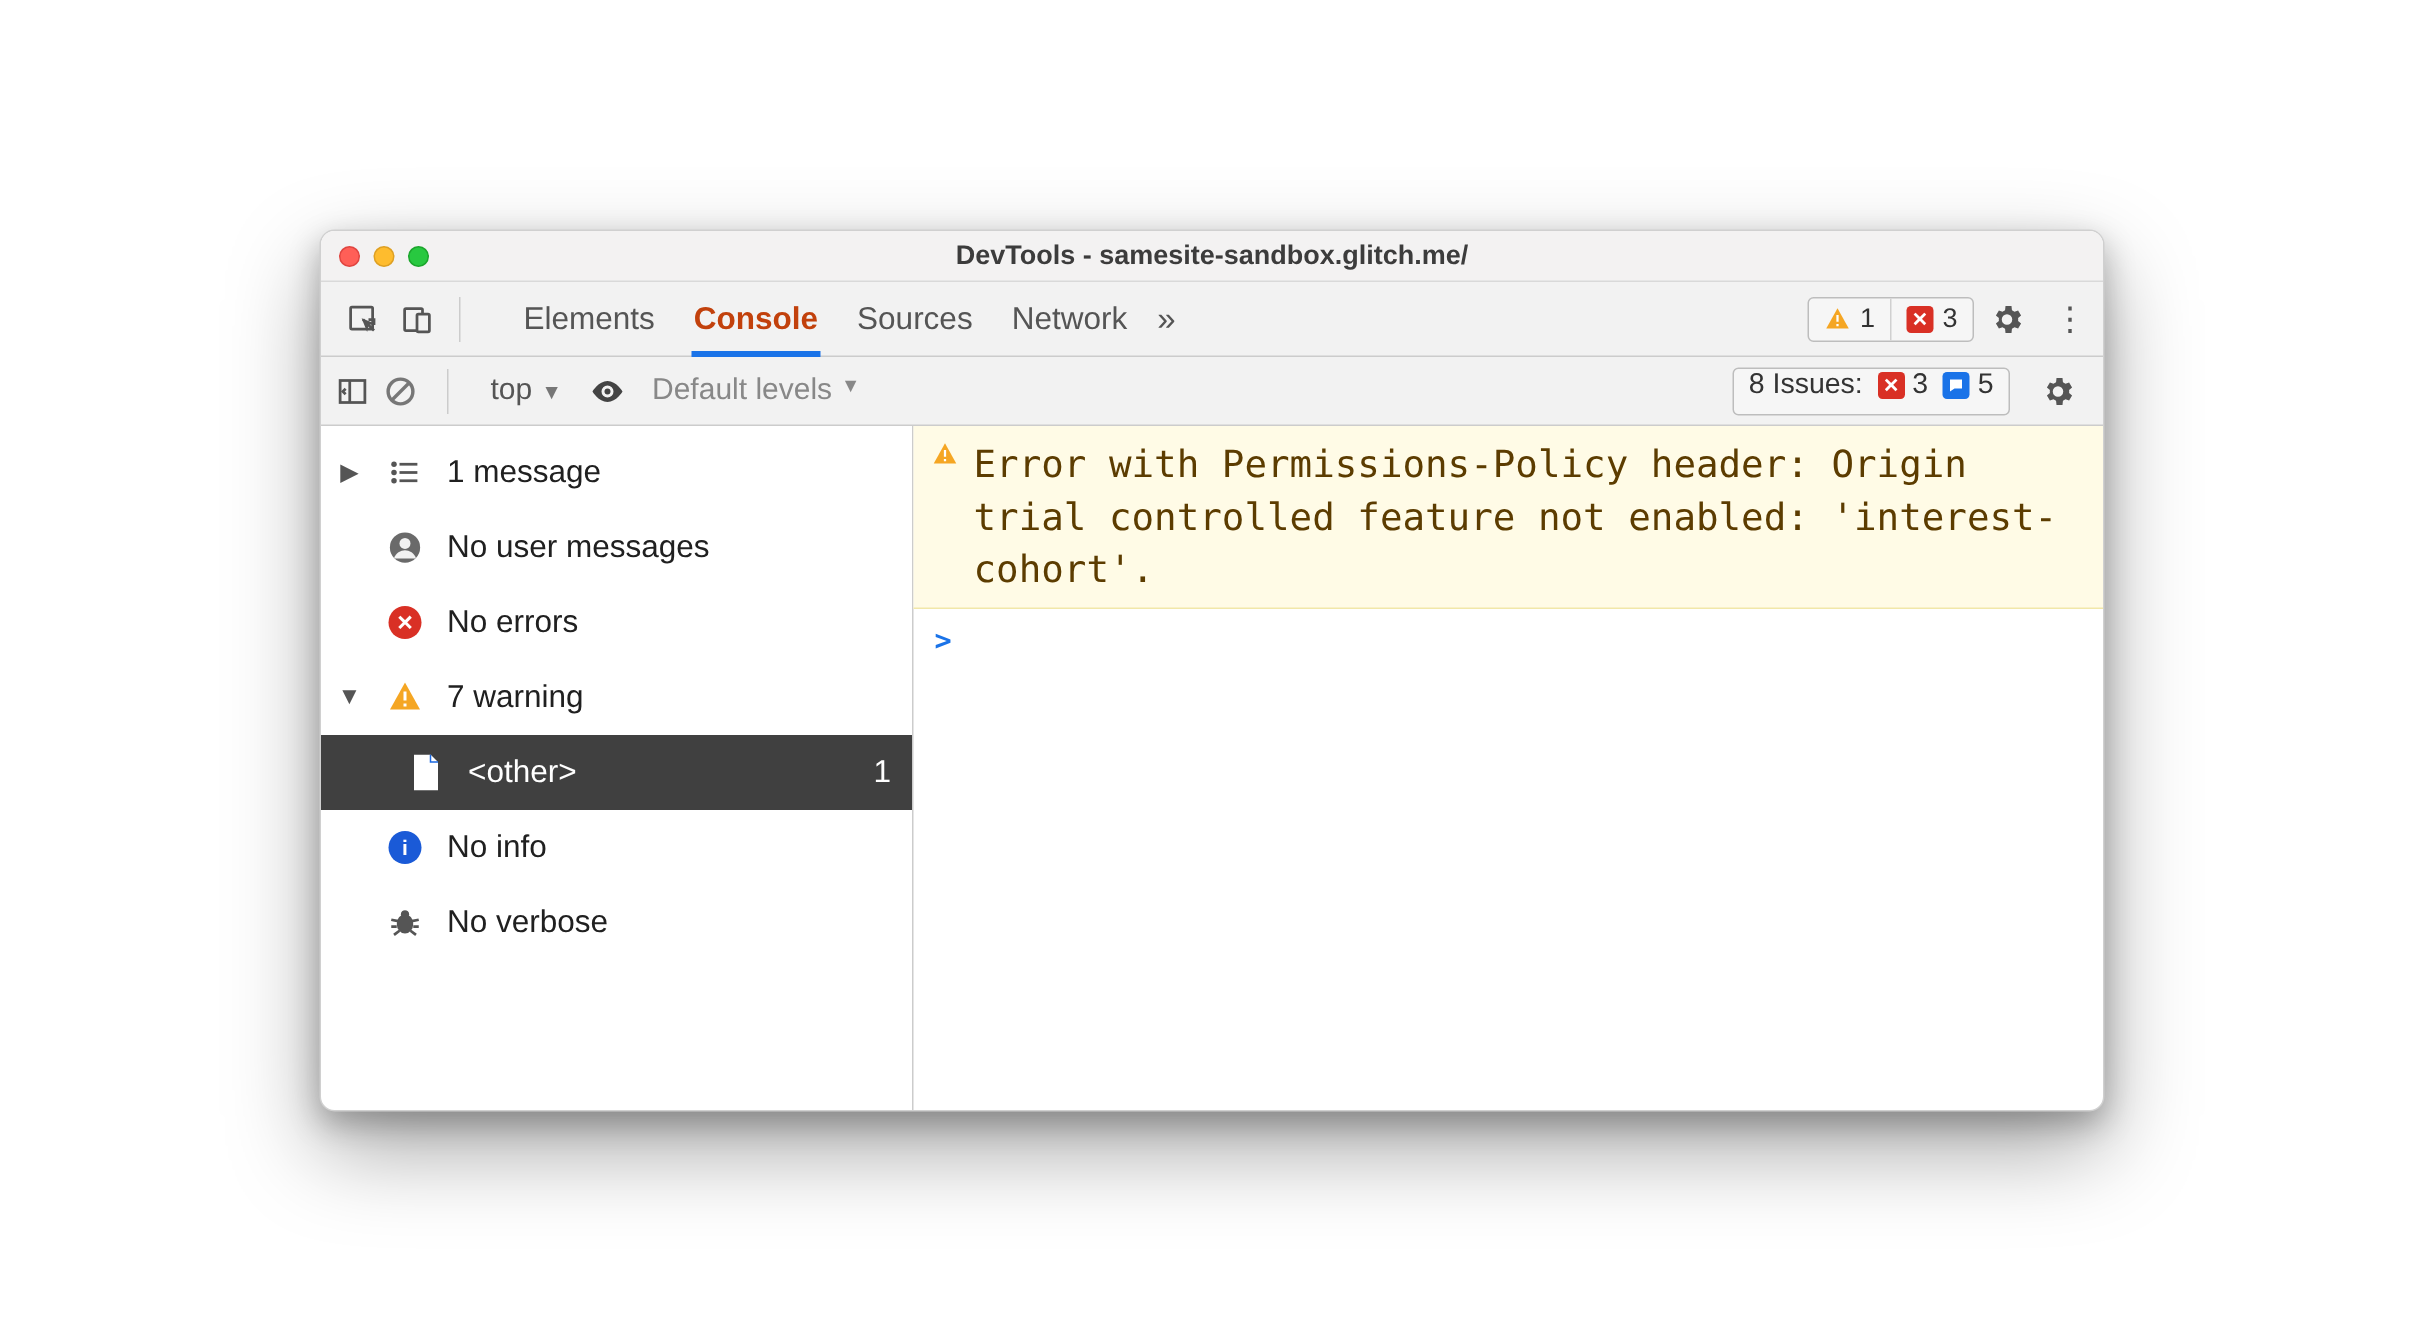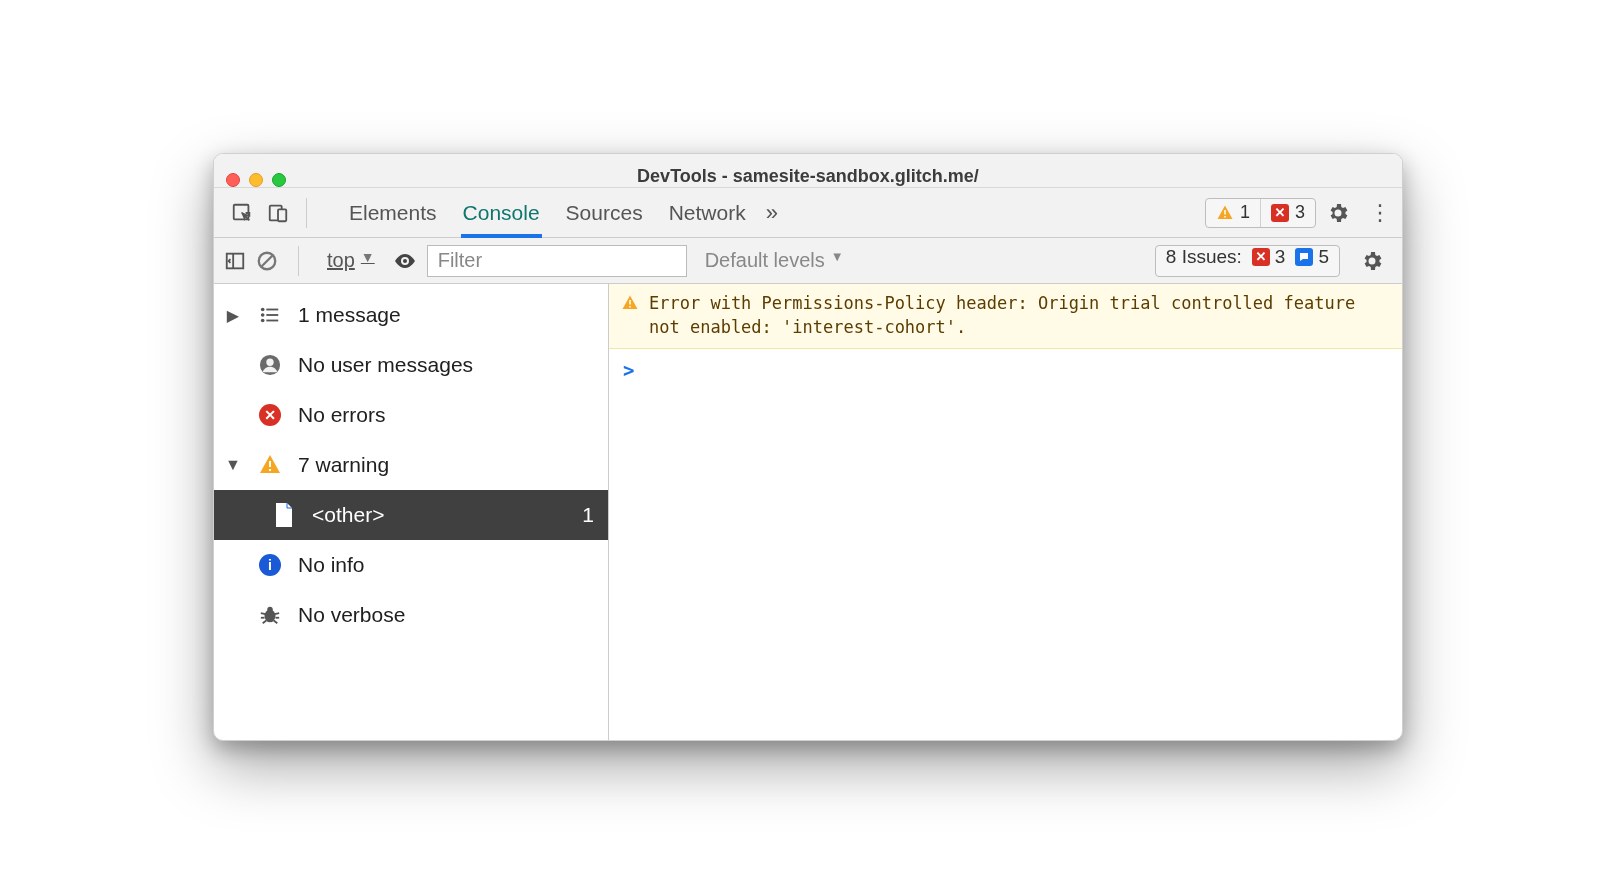--- a/index.html
+++ b/index.html
@@ -19,21 +19,21 @@
     overflow: hidden;
     background: #fff;
     border: 1px solid #d0d0d0;
   }
   
   .titlebar {
     height: 34px;
     background: #f3f2f2;
     border-bottom: 1px solid #d9d9d9;
     display: flex;
-    align-items: flex-end;
+    align-items: center;
     padding: 0 12px;
     position: relative;
   }
   .traffic {
     display: flex; gap: 9px;
   }
   .traffic span {
     width: 14px; height: 14px; border-radius: 50%;
     display: inline-block;
   }
@@ -56,21 +56,21 @@
     font-size: 21px;
     color: #555;
   }
   .toolbar .iconbtn {
     width: 36px; height: 36px; display: flex; align-items: center; justify-content: center;
     color: #606060;
   }
   .vline { width: 1px; height: 30px; background: #ccc; margin: 0 10px; }
   .tabs { display: flex; align-items: stretch; height: 100%; gap: 26px; margin-left: 32px; }
   .tab { display: flex; align-items: center; color: #555; cursor: pointer; position: relative; }
-  .tab.active { color: #0f766e; font-weight: 400; }
+  .tab.active { color: #c2410c; font-weight: 700; }
   .tab.active::after {
     content: ""; position: absolute; bottom: -1px; left: -2px; right: -2px;
     height: 4px; background: #1a73e8;
   }
   .toolbar .chevmore { margin-left: 20px; font-size: 22px; color: #555; }
   .badges { margin-left: auto; display: flex; align-items: center; gap: 10px; }
   .badgegroup {
     display: flex; align-items: center; gap: 0;
     border: 1px solid #bdbdbd; border-radius: 4px;
     background: #f6f6f6; overflow: hidden;
@@ -93,22 +93,22 @@
   }
   .gear { width: 32px; text-align: center; color: #555; }
   .kebab { width: 24px; text-align: center; color: #555; font-size: 22px; letter-spacing: 0; }
 
   
   .subbar {
     height: 46px; background: #f2f2f2; border-bottom: 1px solid #ccc;
     display: flex; align-items: center; padding: 0 10px; font-size: 20px; color: #555; gap: 10px;
   }
   .ctxsel {
-    display: flex; align-items: flex-start; gap: 6px; padding: 2px 8px;
-    border-radius: 3px; cursor: pointer; text-decoration: underline;
+    display: flex; align-items: center; gap: 6px; padding: 2px 8px;
+    border-radius: 3px; cursor: pointer;
   }
   .ctxsel .chev { font-size: 14px; color: #777; }
   .eye { color: #444; }
   .filter {
     height: 32px; width: 260px; border: 1px solid #bbb; background: #fff;
     padding: 0 10px; font-size: 20px; color: #333;
   }
   .filter::placeholder { color: #888; }
   .levels { color: #888; display: flex; align-items: flex-start; gap: 6px; margin-left: 8px; }
   .issuesbox {
@@ -157,21 +157,21 @@
   .ic-bug { color: #555; }
 
   
   .output { flex: 1; display: flex; flex-direction: column; }
   .msgrow {
     display: flex; align-items: flex-start; gap: 10px;
     padding: 8px 14px 8px 12px;
     background: #fffbe6;
     border-bottom: 1px solid #f1e7a9;
     font-family: Menlo, Consolas, monospace;
-    font-size: 17px;
+    font-size: 25px;
     color: #5c3c00;
     line-height: 1.4;
   }
   .msgrow .warnicon { color: #e67700; flex-shrink: 0; margin-top: 2px; }
   .prompt {
     padding: 10px 14px; font-family: Menlo, Consolas, monospace;
     color: #1a73e8; font-size: 19px; font-weight: bold;
   }
 
   svg { display: block; }
@@ -257,21 +257,20 @@
     <div class="ctxsel">
       <span>top</span>
       <span class="chev">▼</span>
     </div>
     <div class="iconbtn eye">
       <svg width="24" height="24" viewBox="0 0 24 24" fill="#444">
           <path d="M12 5C6 5 2 12 2 12s4 7 10 7 10-7 10-7-4-7-10-7Zm0 11a4 4 0 1 1 4-4 4 4 0 0 1-4 4Z"></path>
           <circle cx="12" cy="12" r="2" fill="#444"></circle>
         </svg>
     </div>
-    <input class="filter" placeholder="Filter" style="">
     <div class="levels">
       <span>Default levels</span>
       <span class="chev" style="font-size:13px;">▼</span>
     </div>
     <div class="issuesbox">
       <span>8 Issues:</span>
       <span class="ibadge">
         <span class="err-sq">✕</span>
         <span>3</span>
       </span>

